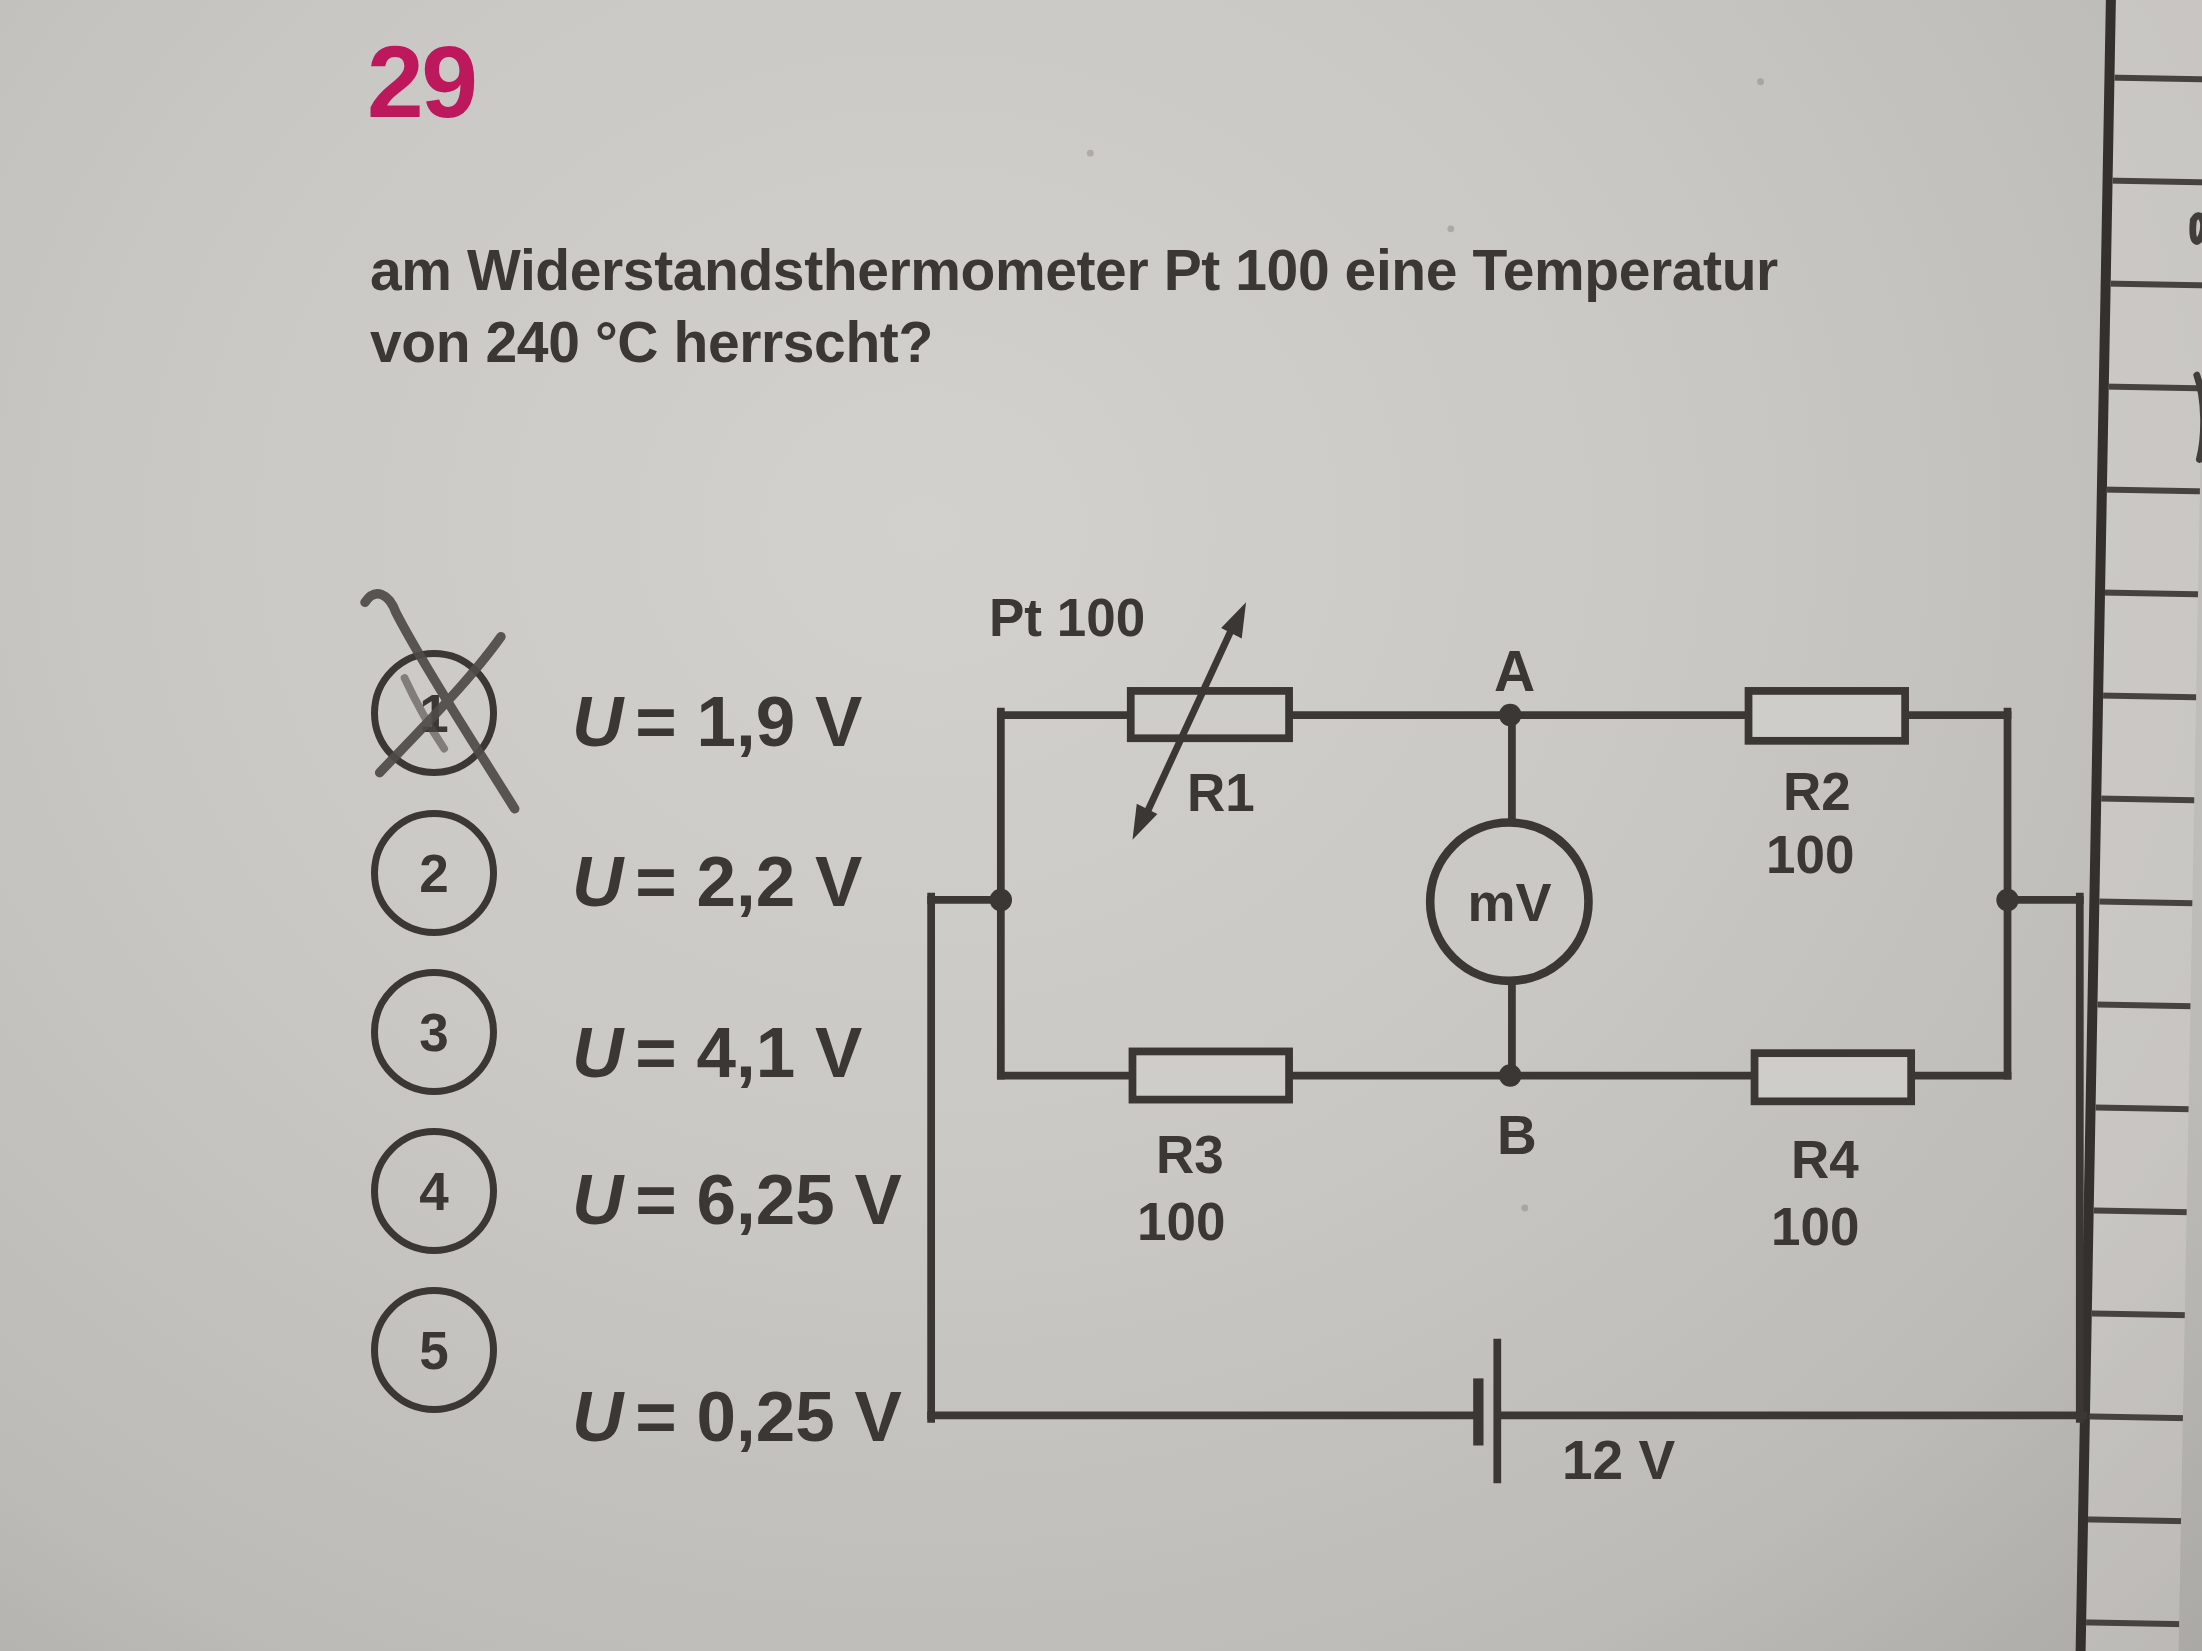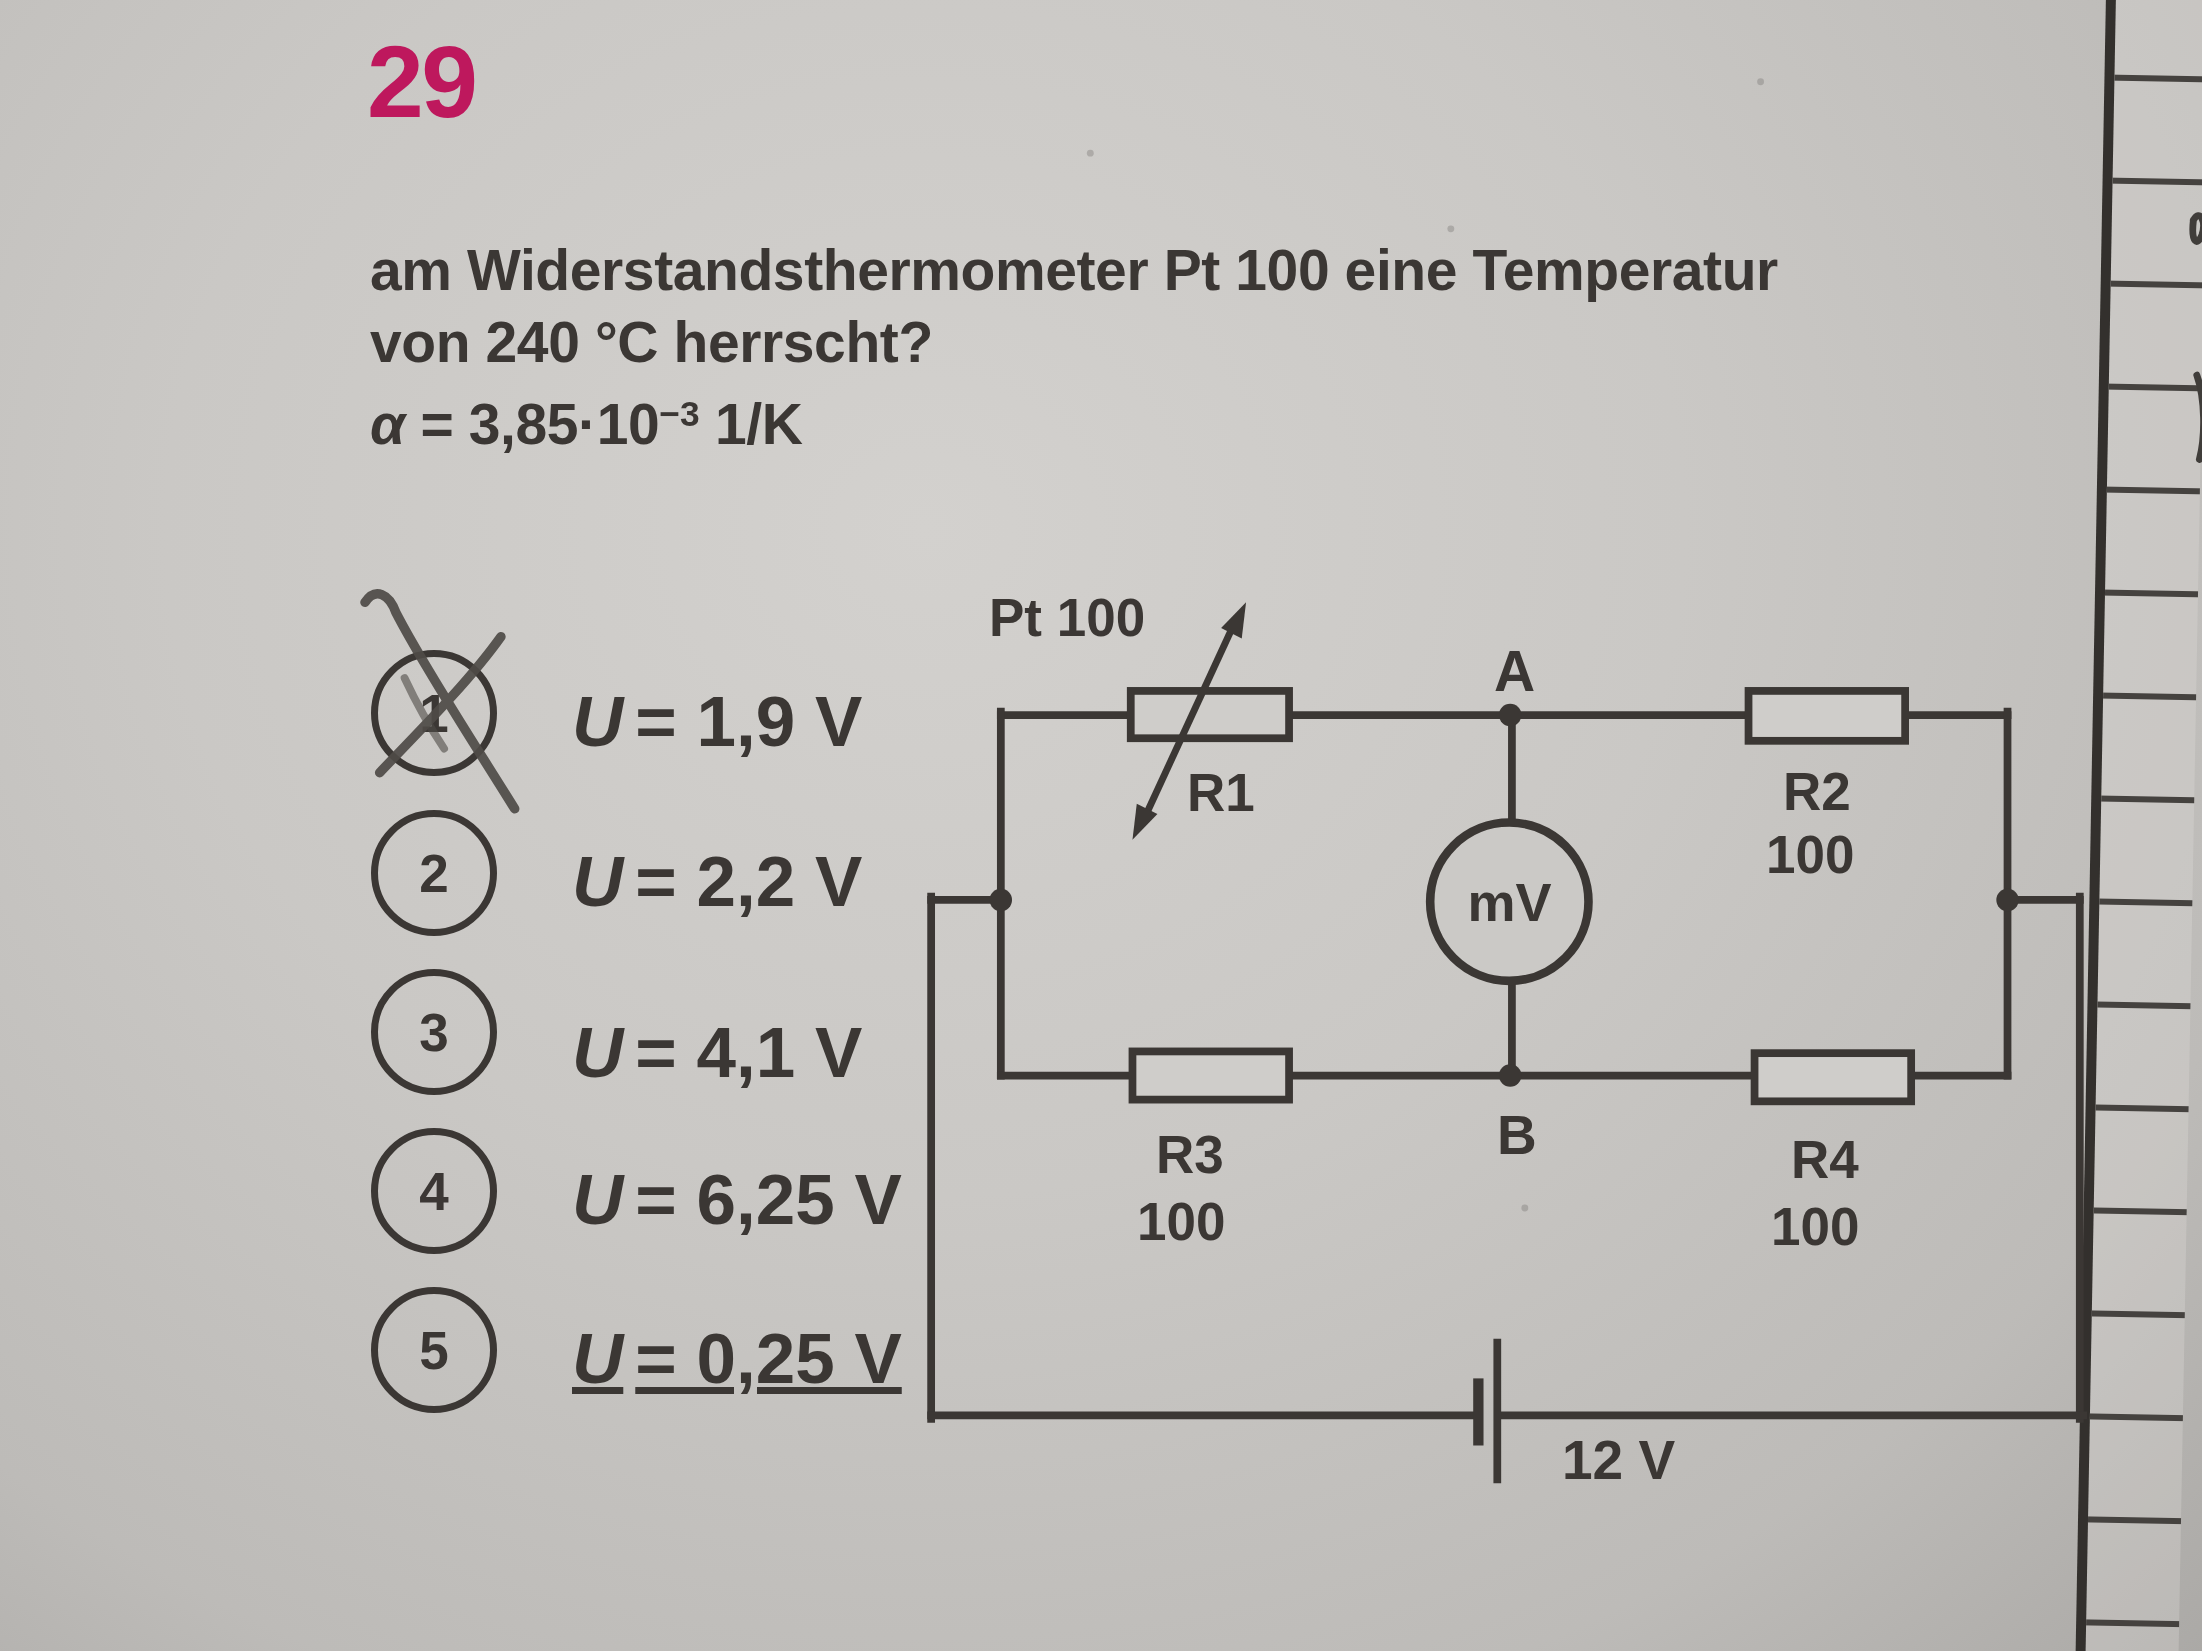--- a/index.html
+++ b/index.html
@@ -41,21 +41,20 @@
 <div class="abs margin-strip">
   <div class="page-edge-line"></div>
   <div class="ruled-lines"></div>
 </div>
 
 <div class="abs page-number">29</div>
 
 <div class="abs question">
   <div>am Widerstandsthermometer Pt 100 eine Temperatur</div>
   <div>von 240 °C herrscht?</div>
-  <div class="formula"><span class="sym">α</span><span> = 3,85·10</span><sup>−3</sup><span> 1/K</span></div>
 </div>
 
 <div class="abs option-circle" style="top:650px;">
     <span>1</span>
   </div>
 <div class="abs option-circle" style="top:810px;">
     <span>2</span>
   </div>
 <div class="abs option-circle" style="top:969px;">
     <span>3</span>
@@ -64,21 +63,21 @@
     <span>4</span>
   </div>
 <div class="abs option-circle" style="top:1287px;">
     <span>5</span>
   </div>
 
 <div class="abs option-label" style="top:681px;"><span class="sym">U</span><span>= 1,9 V</span></div>
 <div class="abs option-label" style="top:841px;"><span class="sym">U</span><span>= 2,2 V</span></div>
 <div class="abs option-label" style="top:1006px;margin-top:6px;"><span class="sym">U</span><span>= 4,1 V</span></div>
 <div class="abs option-label" style="top:1159px;"><span class="sym">U</span><span>= 6,25 V</span></div>
-<div class="abs option-label" style="top:1318px;text-decoration:underline;"><span class="sym">U</span><span>= 0,25 V</span></div>
+<div class="abs option-label" style="top:1376px;"><span class="sym">U</span><span>= 0,25 V</span></div>
 
 <svg class="layer" width="2203" height="1652" viewBox="0 0 2560 1920">
   <g stroke="#3b3734" stroke-width="9" fill="none" stroke-linecap="square">
     <path d="M1163,831 H2333"></path>
     <path d="M1163,827 V1250"></path>
     <path d="M2333,827 V1250"></path>
     <path d="M1163,1250 H2333"></path>
     <path d="M1757,831 V956"></path>
     <path d="M1757,1140 V1250"></path>
     <path d="M1082,1046 H1167"></path>

